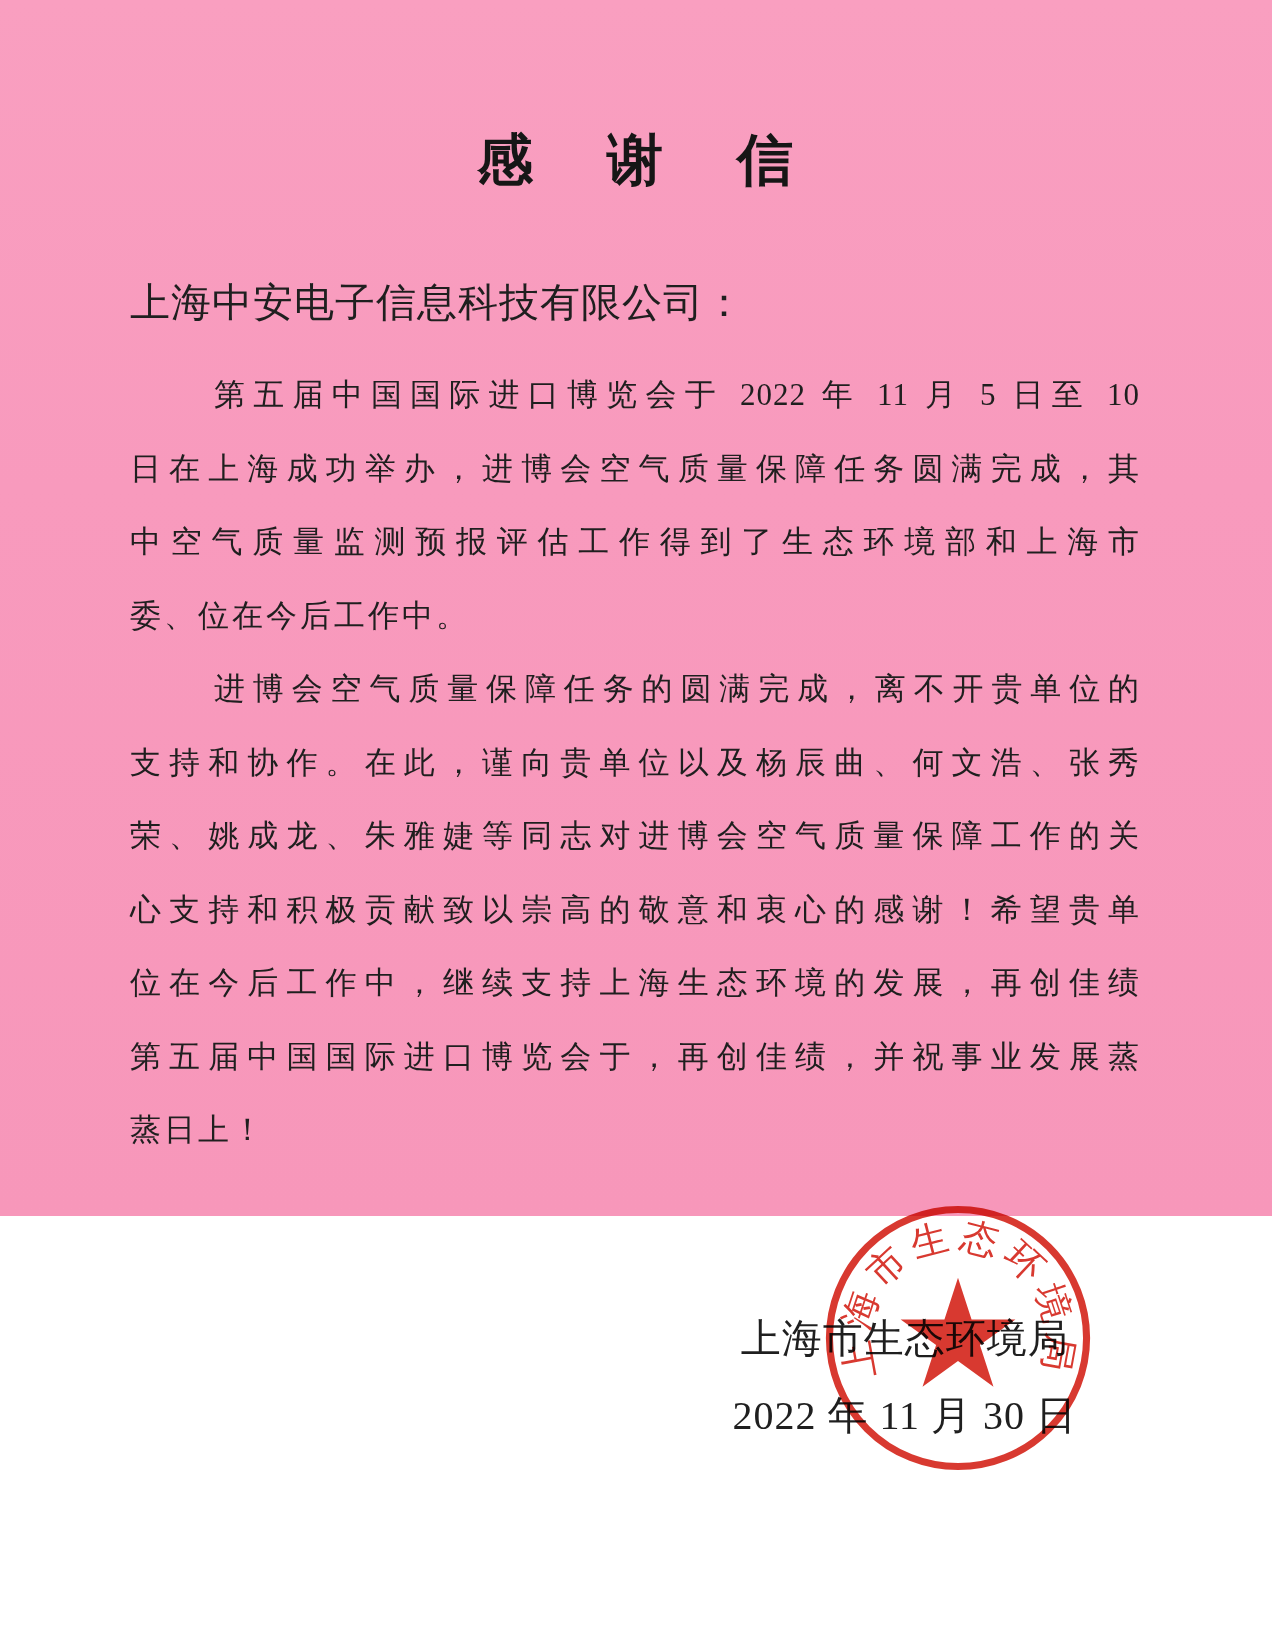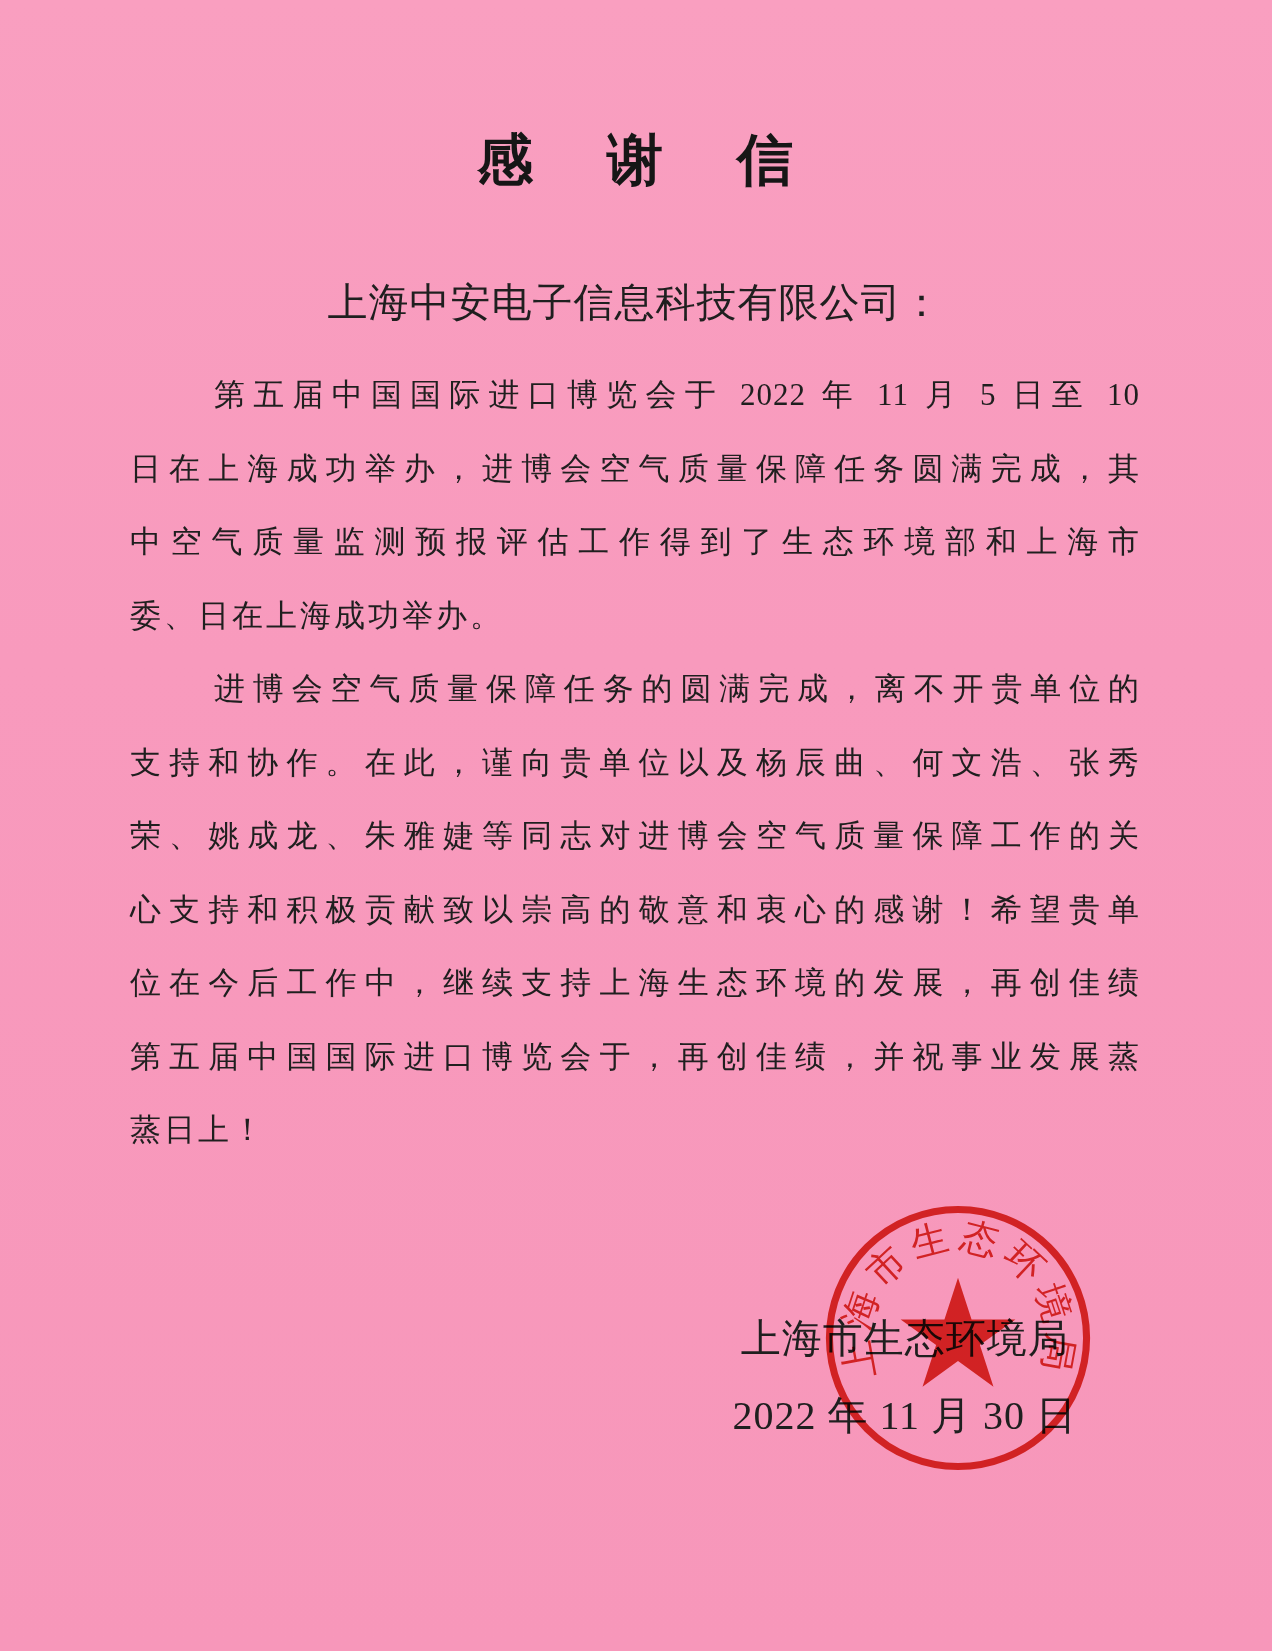--- a/index.html
+++ b/index.html
@@ -4,21 +4,21 @@
 <style>
   * { margin: 0; padding: 0; box-sizing: border-box; }
   html, body { width: 1272px; height: 1651px; }
   body {
     font-family: "Liberation Serif", "DejaVu Serif", serif;
     overflow: hidden;
   }
   .page {
     position: relative;
     width: 1272px;
-    height: 1651px;
+    height: 1216px;
     background: linear-gradient(180deg, #f99fc0 0%, #f89abd 40%, #f797ba 100%);
     color: #1f1f1f;
   }
   .title {
     position: absolute;
     top: 120px;
     left: 130px;
     width: 1010px;
     text-align: center;
     font-size: 56px;
@@ -29,21 +29,20 @@
     color: #161616;
   }
   .recipient {
     position: absolute;
     top: 270px;
     left: 130px;
     width: 1010px;
     font-size: 40px;
     line-height: 66px;
     letter-spacing: 1px;
-    text-align: center;
   }
   .body-block {
     position: absolute;
     top: 358px;
     left: 130px;
     width: 1010px;
     font-size: 31px;
   }
   .text-line {
     width: 1010px;
@@ -87,21 +86,21 @@
 <div class="page">
 
   <div class="title">感 谢 信</div>
 
   <div class="recipient">上海中安电子信息科技有限公司：</div>
 
   <div class="body-block" id="letter-body">
       <div class="text-line first">第五届中国国际进口博览会于 2022 年 11 月 5 日至 10</div>
       <div class="text-line">日在上海成功举办，进博会空气质量保障任务圆满完成，其</div>
       <div class="text-line">中空气质量监测预报评估工作得到了生态环境部和上海市</div>
-      <div class="text-line last">委、日在上海成功举办。</div>
+      <div class="text-line last">委、位在今后工作中。</div>
       <div class="text-line first">进博会空气质量保障任务的圆满完成，离不开贵单位的</div>
       <div class="text-line">支持和协作。在此，谨向贵单位以及杨辰曲、何文浩、张秀</div>
       <div class="text-line">荣、姚成龙、朱雅婕等同志对进博会空气质量保障工作的关</div>
       <div class="text-line">心支持和积极贡献致以崇高的敬意和衷心的感谢！希望贵单</div>
       <div class="text-line">位在今后工作中，继续支持上海生态环境的发展，再创佳绩</div>
       <div class="text-line">第五届中国国际进口博览会于，再创佳绩，并祝事业发展蒸</div>
       <div class="text-line last">蒸日上！</div>
     </div>
 
   <div class="signoff">

